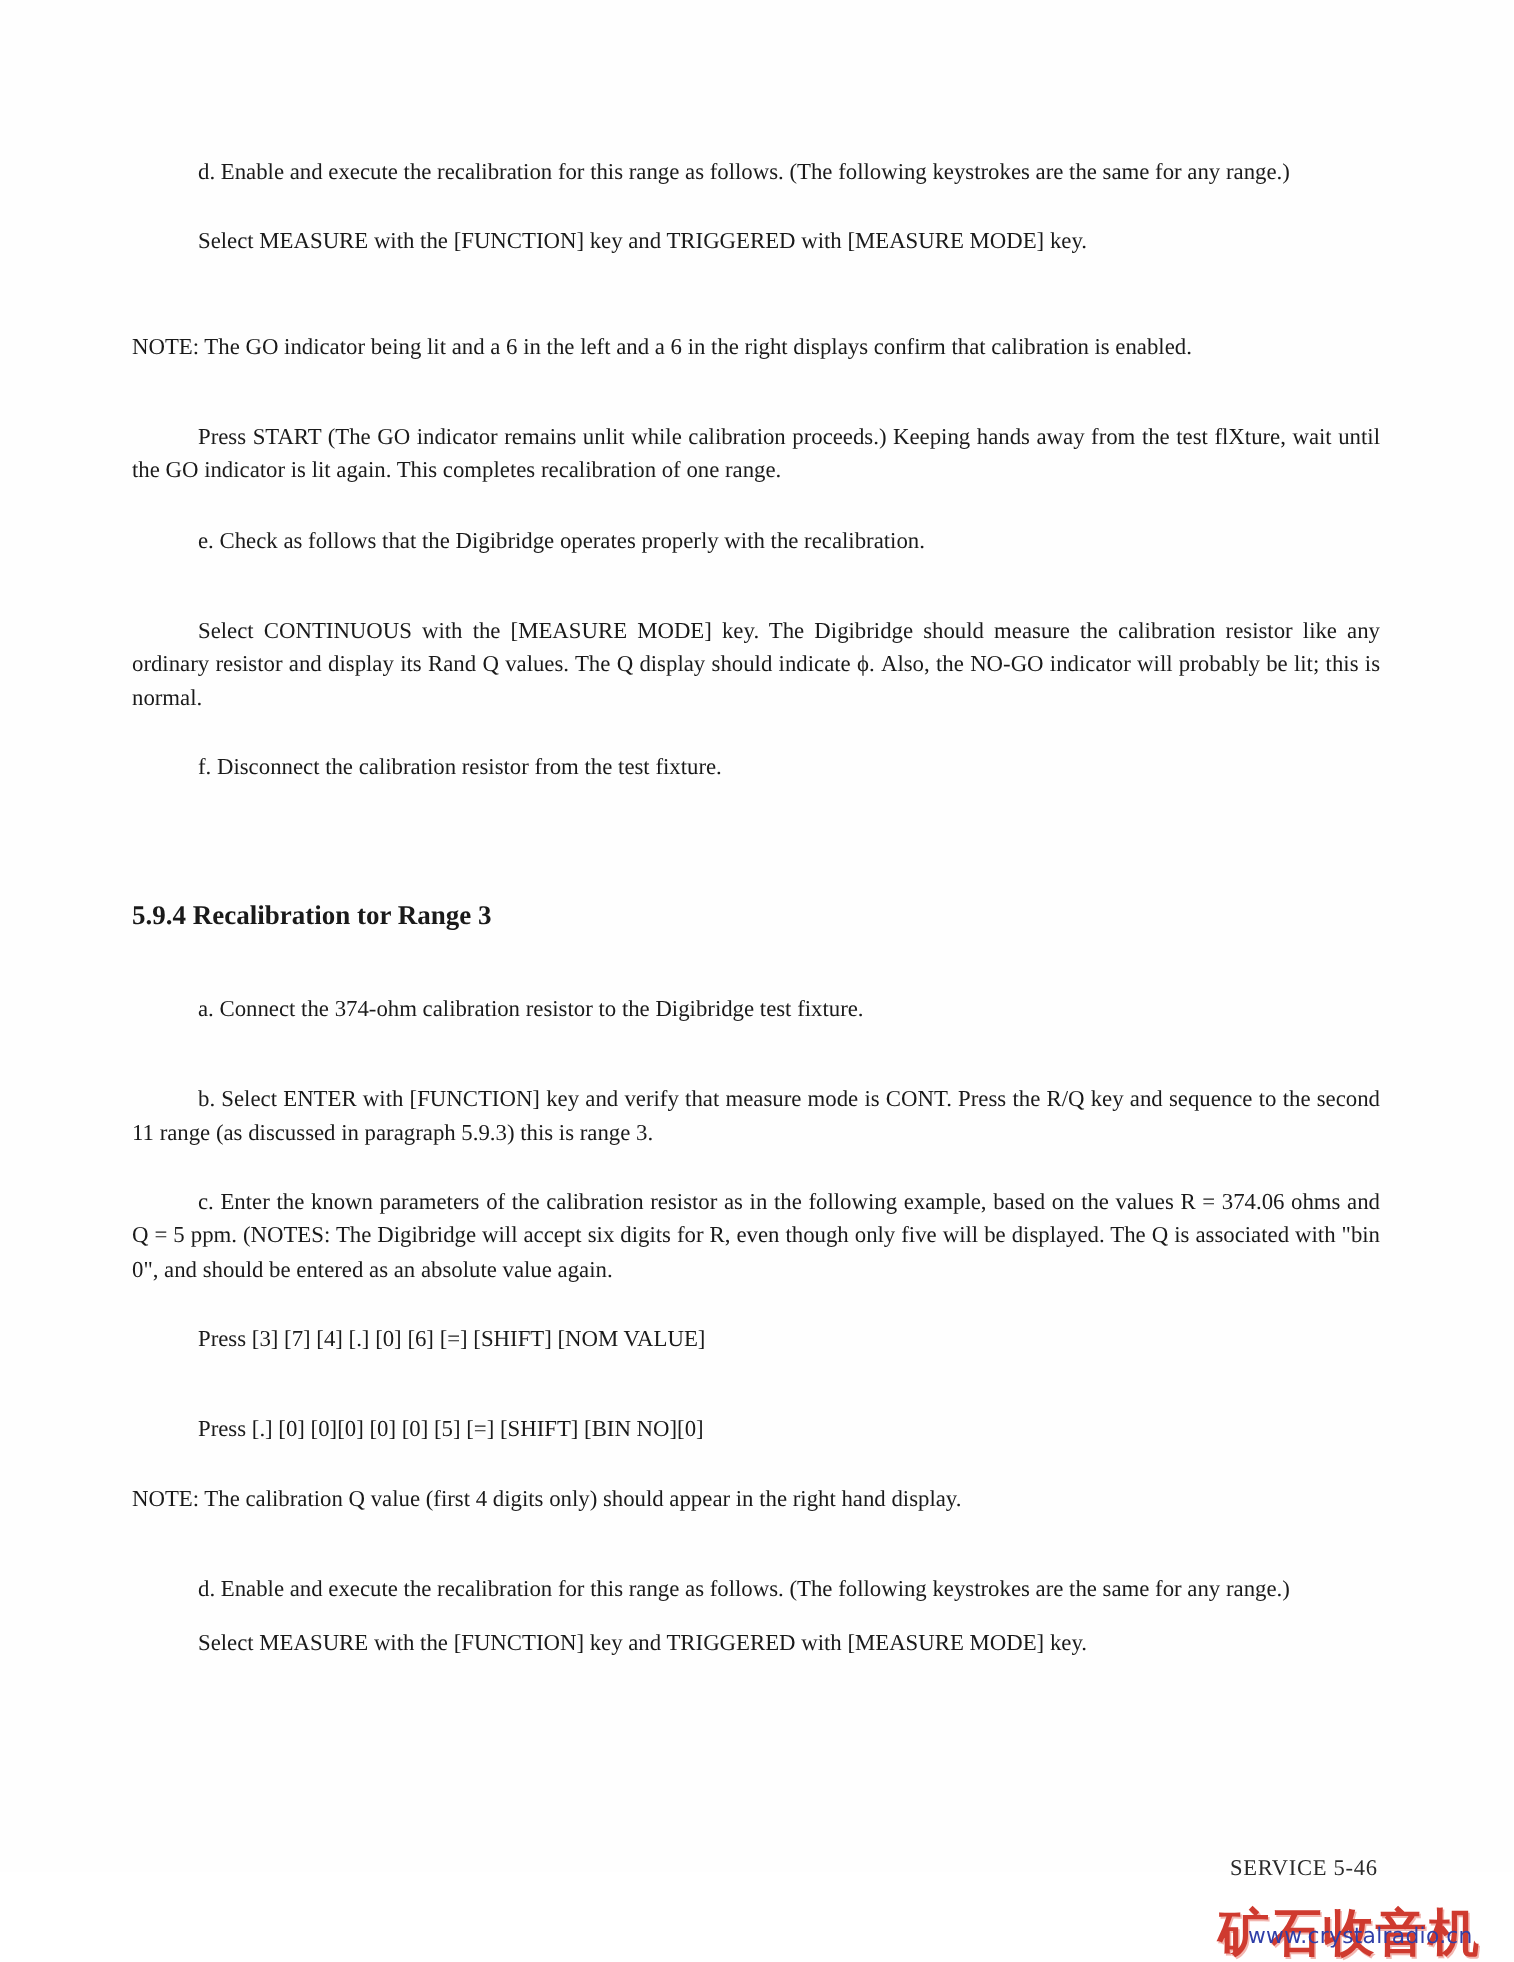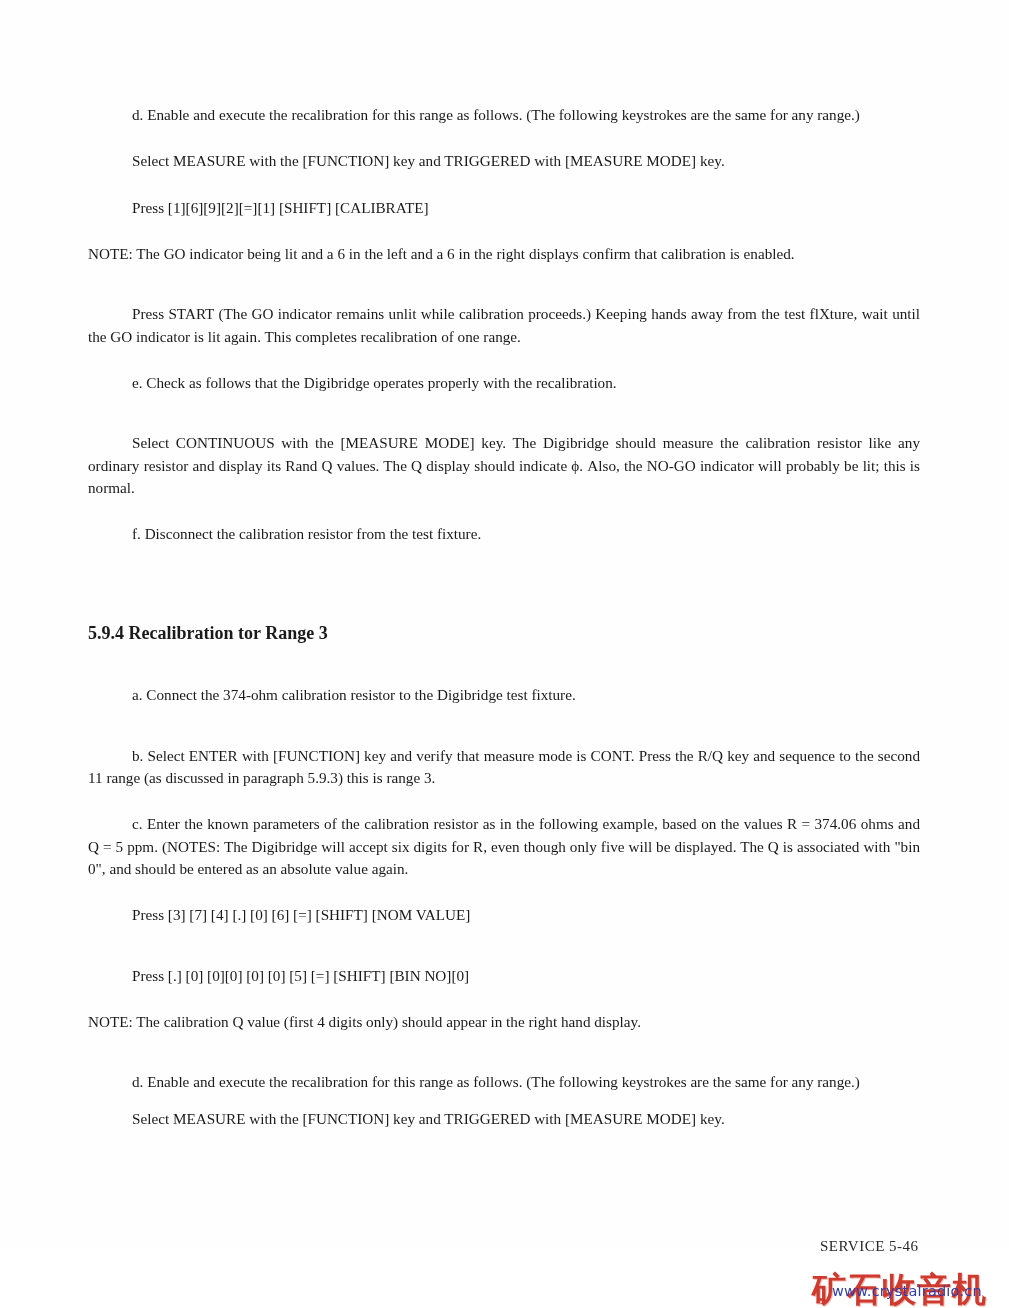--- a/index.html
+++ b/index.html
@@ -92,21 +92,20 @@
 
 <div class="page">
   <div class="content">
 
     <p class="indent">d. Enable and execute the recalibration for this range as follows. (The following keystrokes are the same for any range.)</p>
     <div class="gap-m"></div>
 
     <p class="indent">Select MEASURE with the [FUNCTION] key and TRIGGERED with [MEASURE MODE] key.</p>
     <div class="gap-m"></div>
 
-    <p class="indent">Press [1][6][9][2][=][1] [SHIFT] [CALIBRATE]</p>
     <div class="gap-m"></div>
 
     <p>NOTE: The GO indicator being lit and a 6 in the left and a 6 in the right displays confirm that calibration is enabled.</p>
     <div class="gap-l"></div>
 
     <p class="indent">Press START (The GO indicator remains unlit while calibration proceeds.) Keeping hands away from the test flXture, wait until the GO indicator is lit again. This completes recalibration of one range.</p>
     <div class="gap-m"></div>
 
     <p class="indent">e. Check as follows that the Digibridge operates properly with the recalibration.</p>
     <div class="gap-l"></div>

